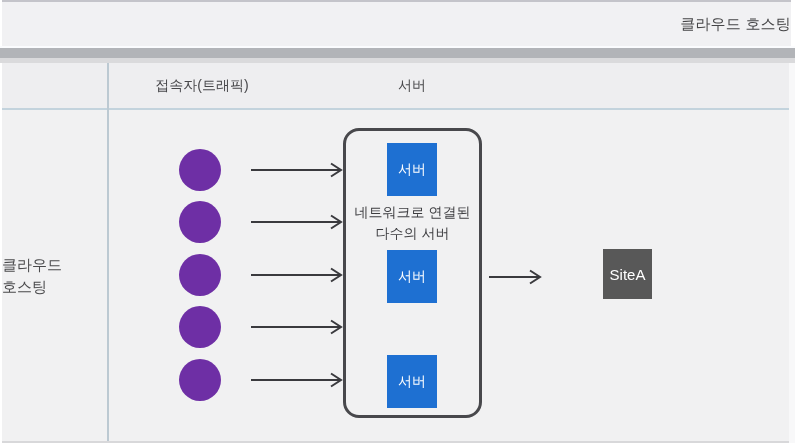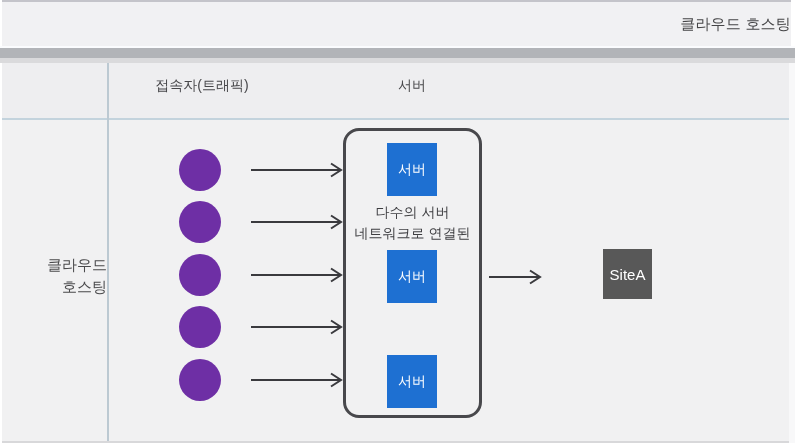--- a/index.html
+++ b/index.html
@@ -31,39 +31,39 @@
     position:absolute; left:0; top:58px; width:795px; height:5px;
     background:#dadadc;
   }
   
   .table {
     position:absolute; left:2px; top:63px; width:787px; height:380px;
     background:#f1f1f2;
     border-bottom:2px solid #d8d8da;
   }
   .thead {
-    position:absolute; left:0; top:0; width:100%; height:57px;
+    position:absolute; left:0; top:0; width:100%; height:47px;
     background:#eeeef0;
     border-bottom:2px solid #c3d3dd;
   }
   .col-header {
     position:absolute; top:0; height:45px;
     display:flex; align-items:center; justify-content:center;
     font-size:14px; color:#47474a;
   }
   .col-h1 { left:105px; width:190px; }
   .col-h2 { left:300px; width:220px; }
   .col-h3 { left:540px; width:247px; }
   .v-grid-line {
     position:absolute; left:105px; top:0; width:2px; height:378px;
     background:#bcc9d2;
   }
   .row-label {
     position:absolute; left:0; top:47px; width:105px; height:331px;
-    display:flex; flex-direction:column; align-items:flex-end; justify-content:center;
+    display:flex; flex-direction:column; align-items:flex-start; justify-content:center;
     font-size:15px; line-height:22px; color:#4a4a4c;
   }
   
   .visitor-dot {
     position:absolute; left:179px; width:42px; height:42px;
     border-radius:50%; background:#6e2fa5;
   }
   .dot-1 { top:149px; } .dot-2 { top:201px; } .dot-3 { top:254px; }
   .dot-4 { top:306px; } .dot-5 { top:359px; }
   .arrow { position:absolute; width:95px; height:18px; }
@@ -146,22 +146,22 @@
 <svg class="arrow arr-5" viewBox="0 0 95 18">
     <line x1="1" y1="9" x2="90" y2="9" stroke="#3a3a3e" stroke-width="2"></line>
     <polyline points="81,2.5 91,9 81,15.5" fill="none" stroke="#3a3a3e" stroke-width="2"></polyline>
   </svg>
 
 <div class="server-group">
   <div class="server-box srv-1">
     <span>서버</span>
   </div>
   <div class="group-caption">
+    <div>네트워크로 연결된</div>
     <div>다수의 서버</div>
-    <div>네트워크로 연결된</div>
   </div>
   <div class="server-box srv-2">
     <span>서버</span>
   </div>
   <div class="server-box srv-3">
     <span>서버</span>
   </div>
 </div>
 
 <svg class="arrow-app" viewBox="0 0 56 18">

